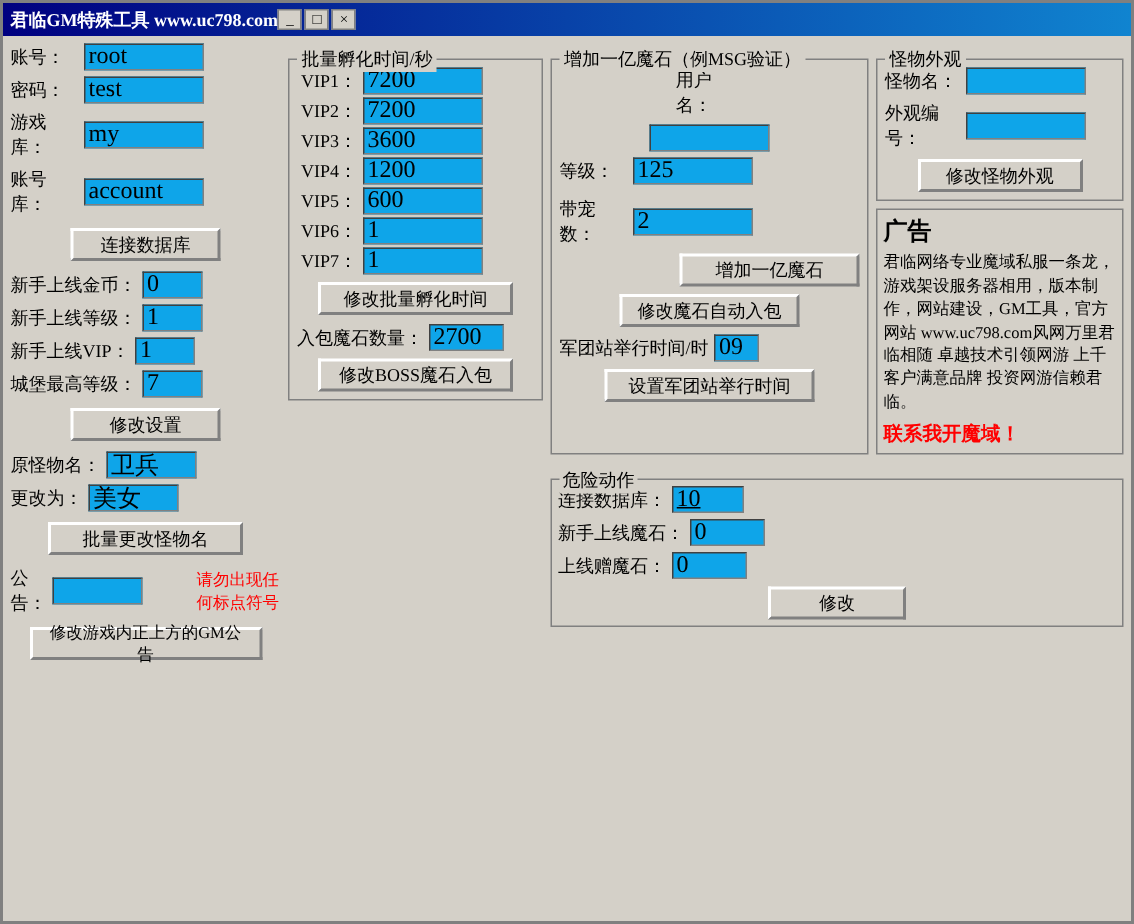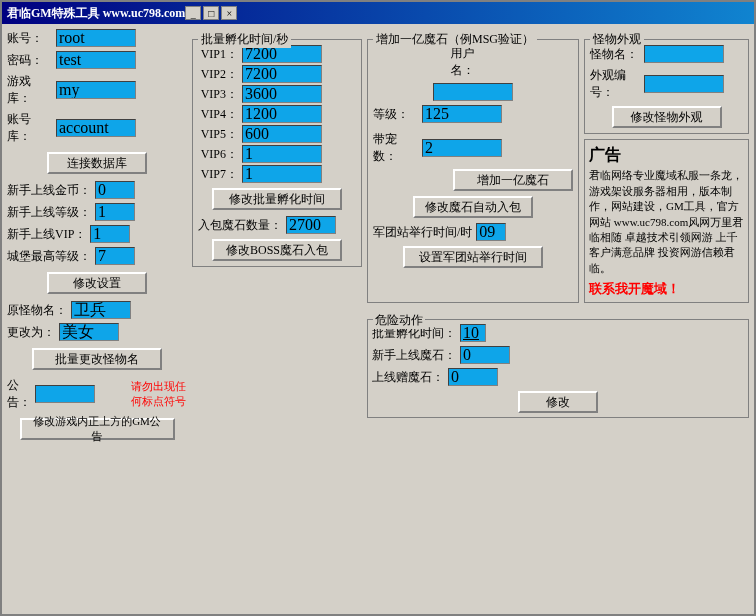--- a/index.html
+++ b/index.html
@@ -359,31 +359,31 @@
             <div style="margin-top:2px;font-size:11px;">君临网络专业魔域私服一条龙，游戏架设服务器相用，版本制作，网站建设，GM工具，官方网站 www.uc798.com风网万里君临相随 卓越技术引领网游 上千客户满意品牌 投资网游信赖君临。</div>
             <div class="ad-link" style="margin-top:4px;">联系我开魔域！</div>
           </div>
         </div>
       </div>
 
       <div class="bottom-area">
         <div class="danger-panel" style="flex:1;">
           <span class="danger-title">危险动作</span>
           <div class="field-row" style="margin-bottom:4px;">
-            <span style="white-space:nowrap;">批量孵化时间：</span>
-            <input type="text" style="width: 26px; text-decoration: underline;" value="10">
+            <span style="white-space:nowrap;">连接数据库：</span>
+            <input type="text" style="width: 48px; text-decoration: underline;" value="10">
           </div>
           <div class="field-row" style="margin-bottom:4px;">
             <span style="white-space:nowrap;">新手上线魔石：</span>
             <input type="text" style="width: 50px;" value="0">
           </div>
           <div class="field-row" style="margin-bottom:4px;">
             <span style="white-space:nowrap;">上线赠魔石：</span>
             <input type="text" style="width: 50px;" value="0">
           </div>
           <div style="display:flex;justify-content:center;margin-top:5px;">
-            <button class="btn" style="width:80px;">修改</button>
+            <button class="btn" style="width:92px;">修改</button>
           </div>
         </div>
       </div>
     </div>
   </div>
 </div>
 
 </body></html>

